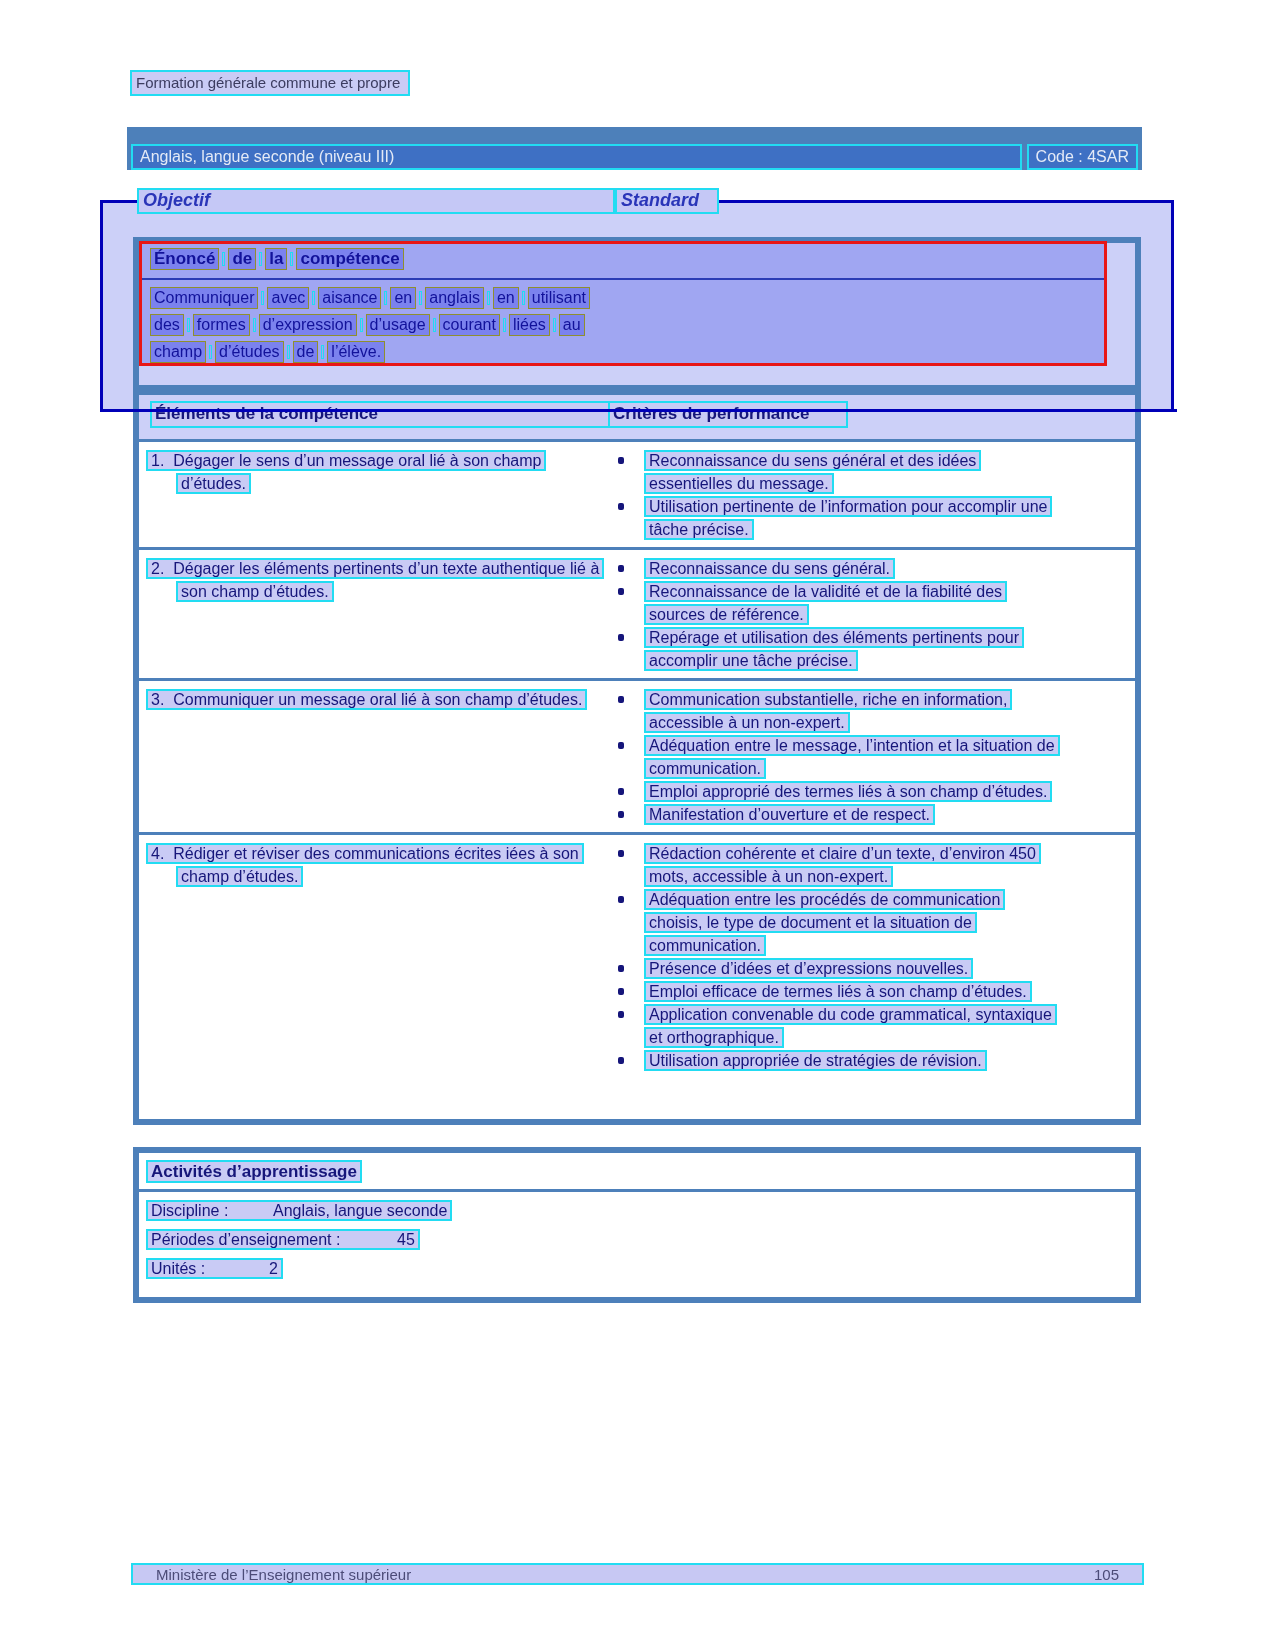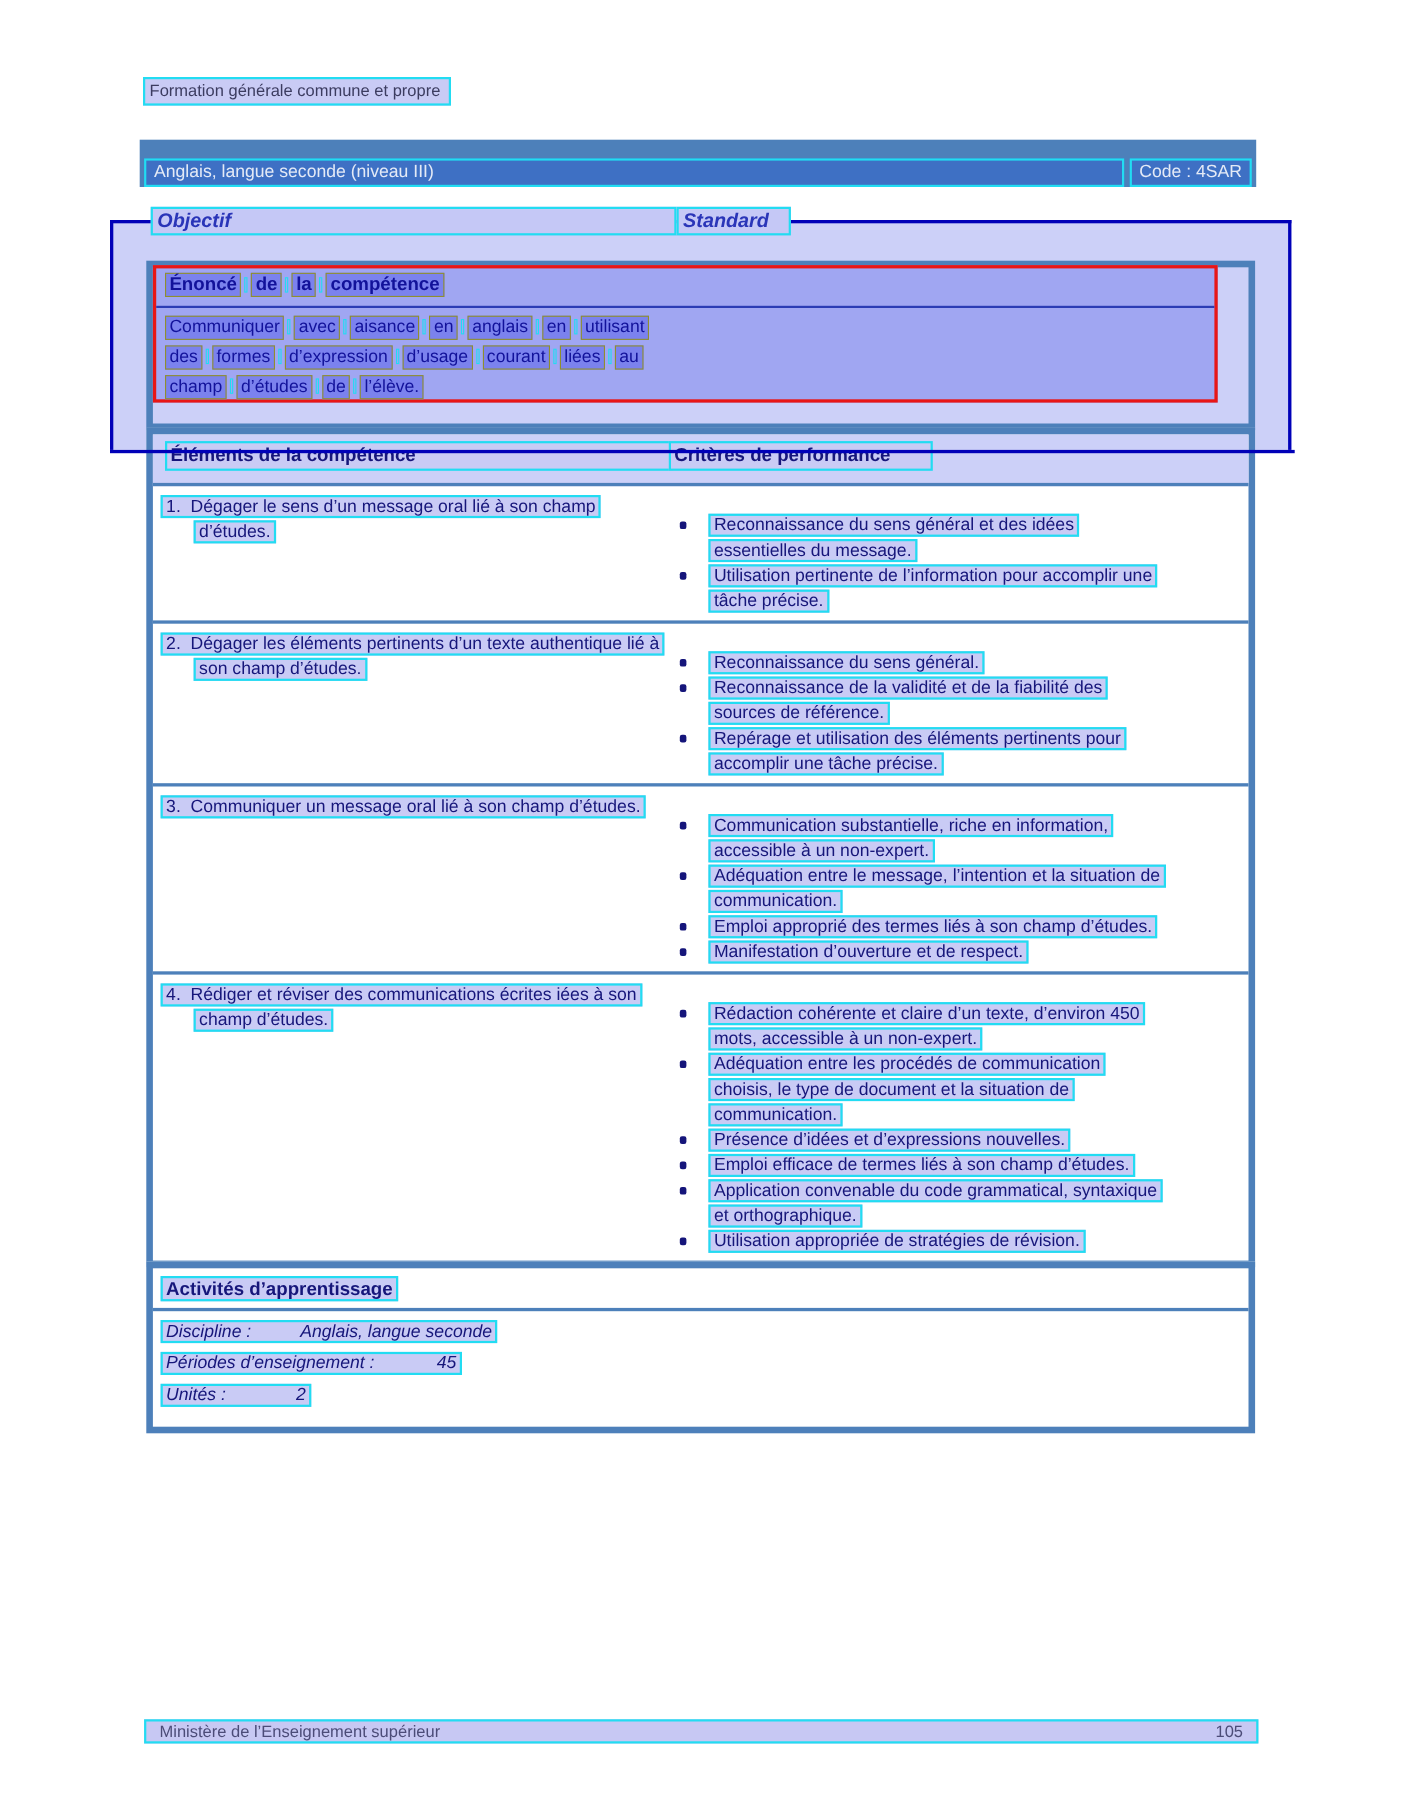--- a/index.html
+++ b/index.html
@@ -48,43 +48,43 @@
               border:6px solid var(--steel);background:#fff;z-index:2;}
   .comp-header{position:relative;height:47px;background:var(--peri);
                border-bottom:3px solid var(--steel);}
   .hdr-box{position:absolute;top:6px;height:27px;font-weight:bold;font-size:17px;line-height:22px;}
   .hdr-left{left:11px;width:462px;}
   .hdr-right{left:469px;width:240px;}
   .crow{display:flex;padding:7px 0 6px 0;}
   .crow + .crow{border-top:3px solid var(--steel);}
   .cell-left{width:465px;padding-left:7px;}
   .num-item{padding-left:30px;text-indent:-30px;font-size:16px;line-height:23px;}
-  .cell-right{flex:1;padding-left:14px;margin-top:17px;}
+  .cell-right{flex:1;padding-left:14px;}
   .bullet{display:flex;}
   .dot{width:26px;flex:0 0 26px;padding-top:8px;}
   .dot::after{content:"";display:block;width:6px;height:7px;background:#15157a;border-radius:2px;}
   .btext{width:414px;font-size:16px;line-height:23px;}
 
   .act-table{position:absolute;left:133px;top:1147px;width:1008px;height:156px;
              border:6px solid var(--steel);background:#fff;z-index:2;}
   .act-header{height:39px;padding:8px 0 0 7px;border-bottom:3px solid var(--steel);}
   .act-header .hl{font-weight:bold;font-size:17px;line-height:21px;}
-  .act-body{padding:8px 0 0 7px;font-style:italic;}
+  .act-body{padding:8px 0 0 7px;}
   .aline{margin-bottom:8px;font-size:16px;line-height:21px;}
   .aline .lab{display:inline-block;}
   .aline:nth-child(1) .lab{min-width:122px;}
   .aline:nth-child(2) .lab{min-width:246px;}
   .aline:nth-child(3) .lab{min-width:118px;}
 
   .navy-line{position:absolute;left:100px;top:409px;width:1077px;height:3px;
              background:var(--navy);z-index:6;}
 
   .footer-bar{position:absolute;left:131px;top:1563px;width:1013px;height:22px;
               background:#c7c8f3;border:2px solid var(--cyan);display:flex;
-              justify-content:space-between;align-items:center;padding:0 12px;
+              justify-content:space-between;align-items:center;padding:0 23px;
               font-size:15px;color:#4c4c78;}
 </style>
 </head>
 <body>
 
 <div class="page">
 
   <div class="top-label">Formation générale commune et propre</div>
 
   <div class="title-bar">

